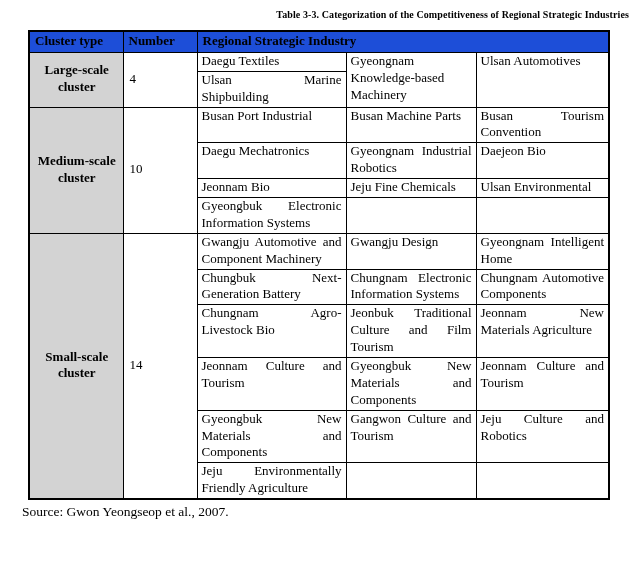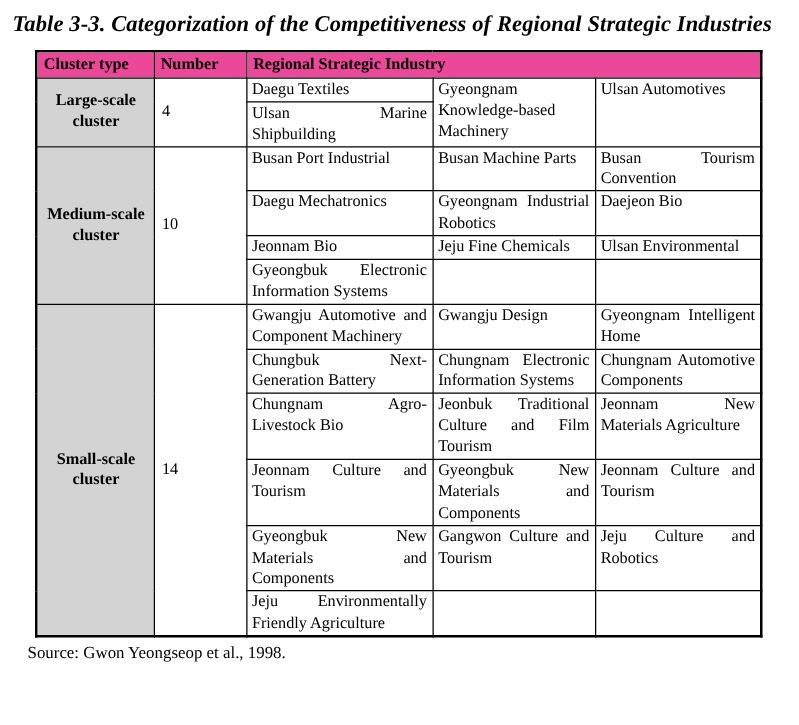--- a/index.html
+++ b/index.html
@@ -11,45 +11,44 @@
     width: 639px;
     height: 580px;
     font-family: "Liberation Serif", "DejaVu Serif", serif;
     color: #000000;
     overflow: hidden;
   }
   .page {
     padding-top: 9px;
   }
   .title {
-    font-size: 18px;
+    font-size: 10px;
     font-weight: bold;
-    text-align: left;
+    text-align: right;
     margin: 0 10px 10px 10px;
     letter-spacing: 0.1px;
-    font-style: italic;
   }
   table.industries {
     border-collapse: collapse;
     table-layout: fixed;
     width: 580px;
     margin-left: 28px;
     border: 2px solid #000000;
   }
   th, td {
     border: 1px solid #000000;
     font-size: 13px;
     line-height: 1.3;
     padding: 0 4px 1px 4px;
     vertical-align: top;
     overflow: hidden;
     word-wrap: break-word;
   }
   th {
-    background: #ec4899;
+    background: #1d4ed8;
     font-weight: bold;
     text-align: left;
     padding: 1px 5px 2px 5px;
   }
   td.cluster {
     background: #d3d3d3;
     font-weight: bold;
     vertical-align: middle;
     text-align: center;
     padding-left: 5px;
@@ -155,15 +154,15 @@
       <td class="industry">Jeju Culture and Robotics</td>
     </tr>
     <tr>
       <td class="industry">Jeju Environmentally Friendly Agriculture</td>
       <td class="industry empty"></td>
       <td class="industry empty"></td>
     </tr>
   </tbody>
     </table>
 
-  <div class="source">Source: Gwon Yeongseop et al., 1998.</div>
+  <div class="source">Source: Gwon Yeongseop et al., 2007.</div>
 
 </div>
 
 </body></html>

